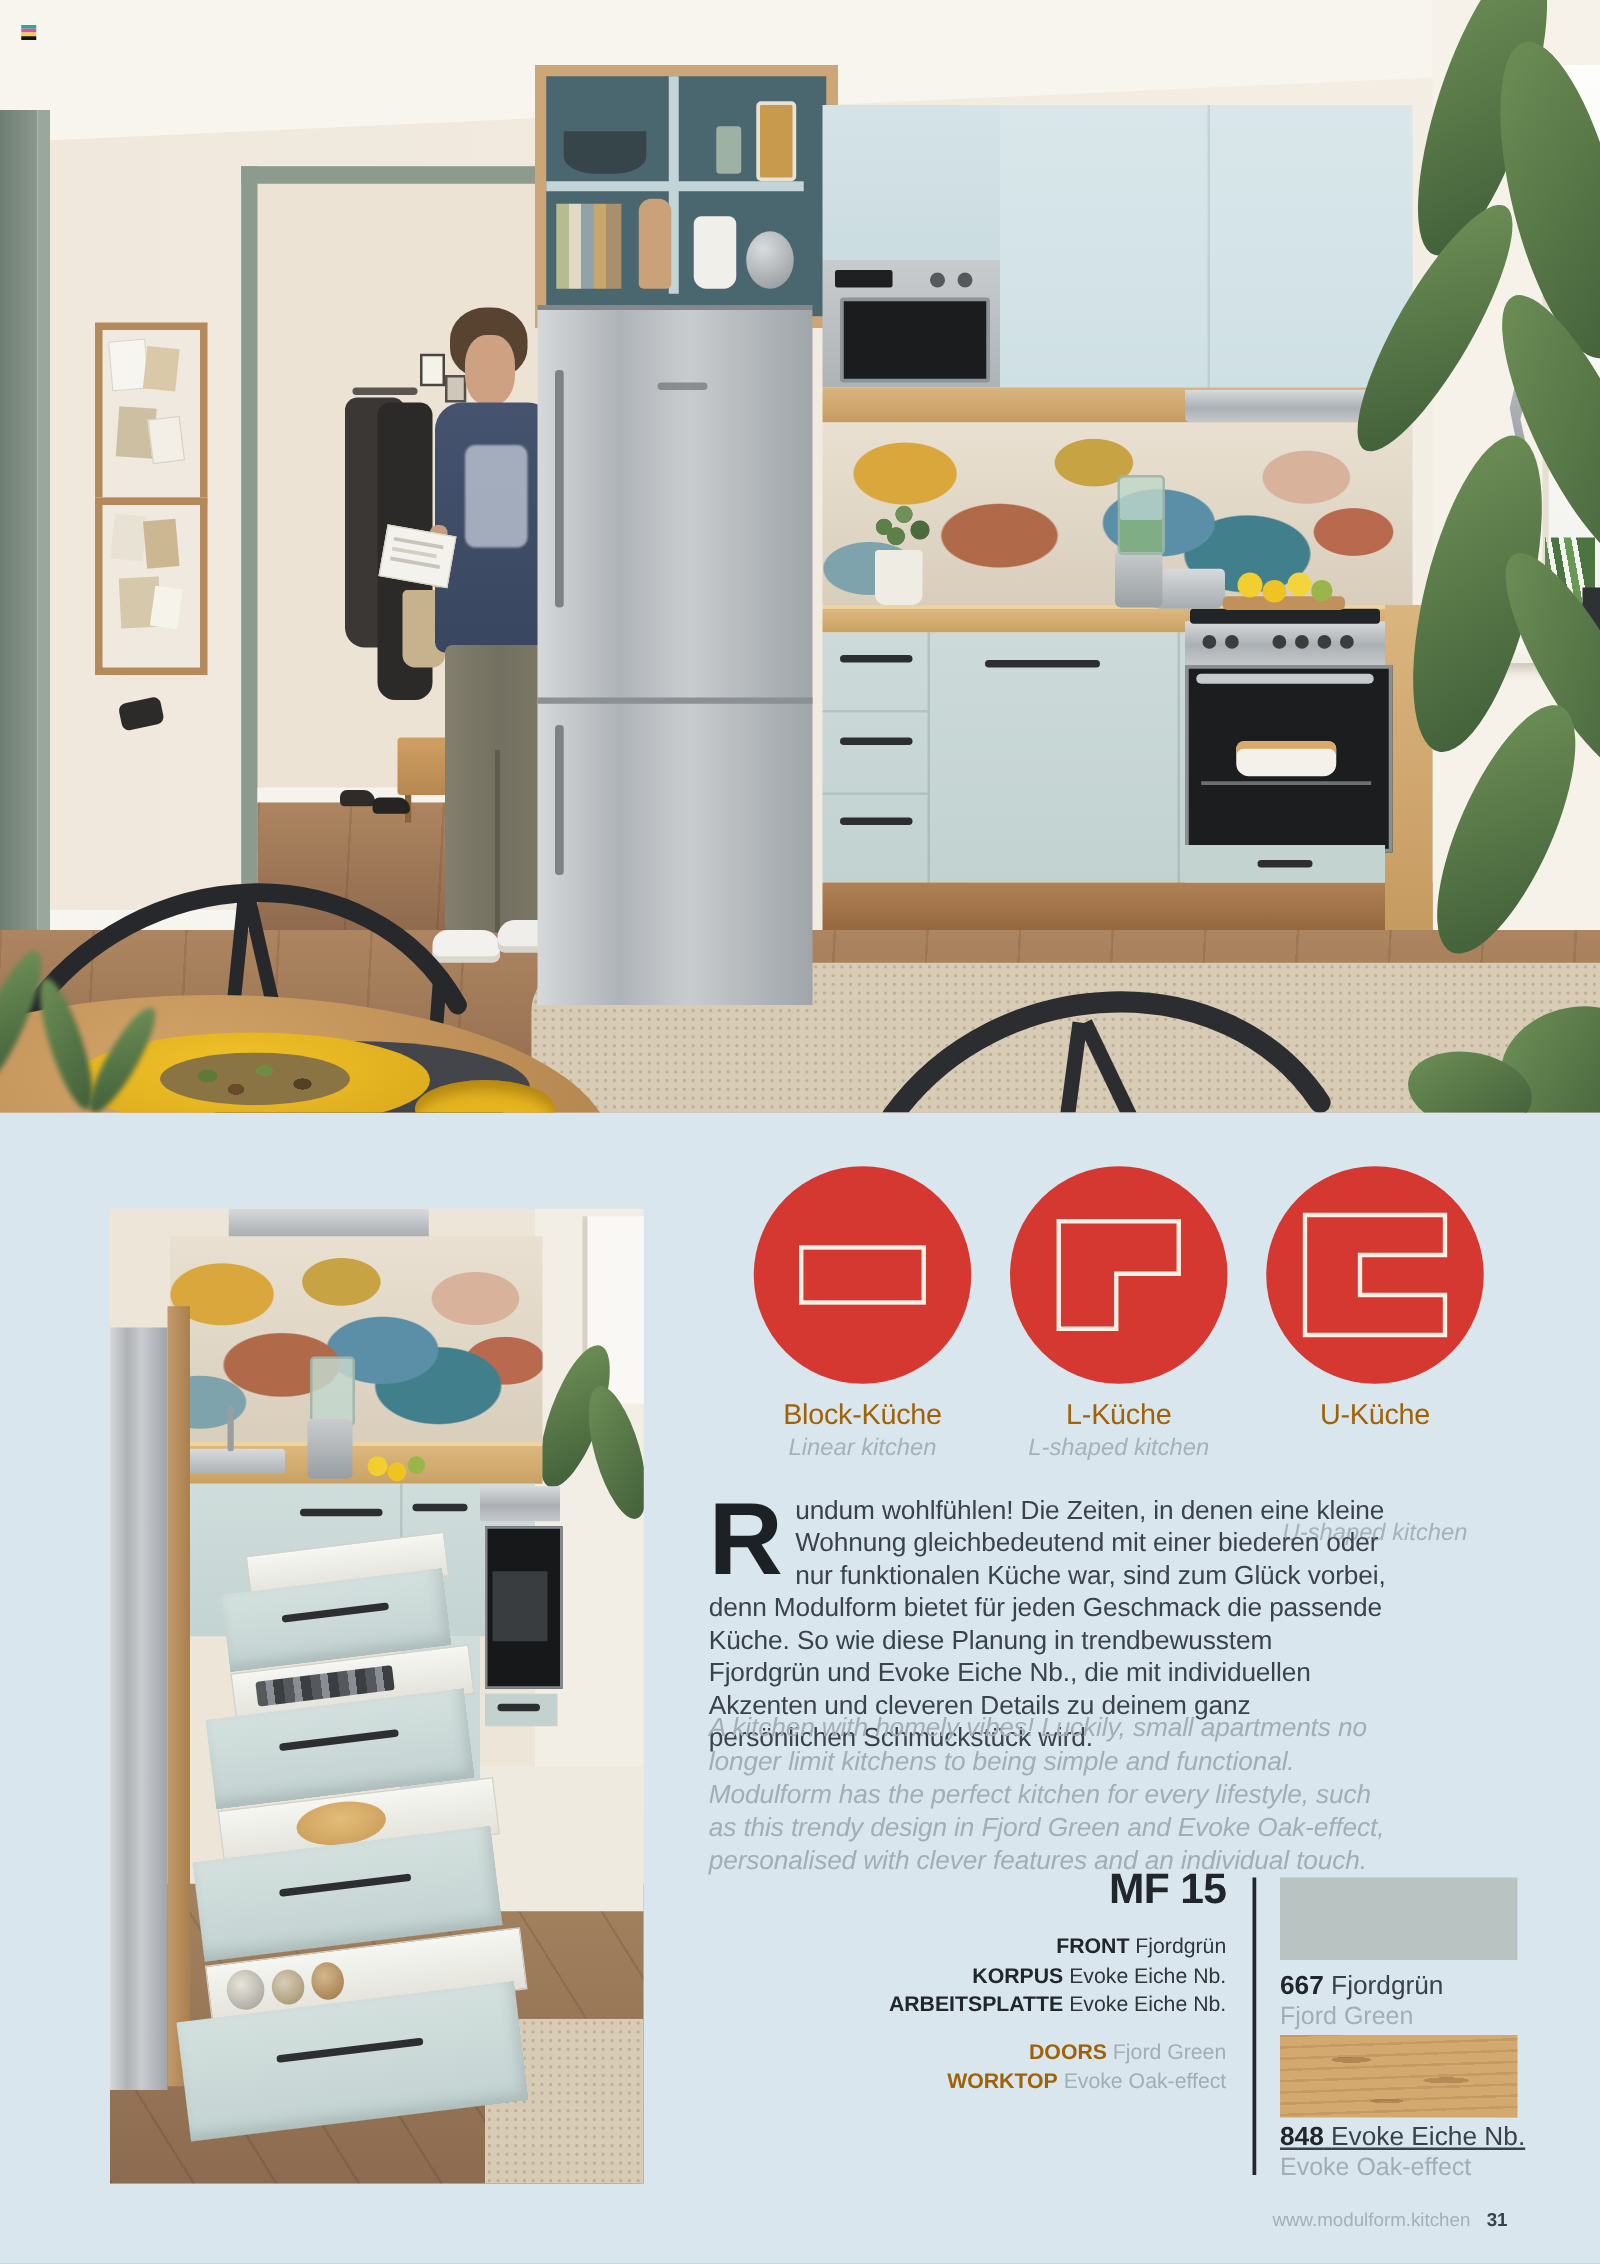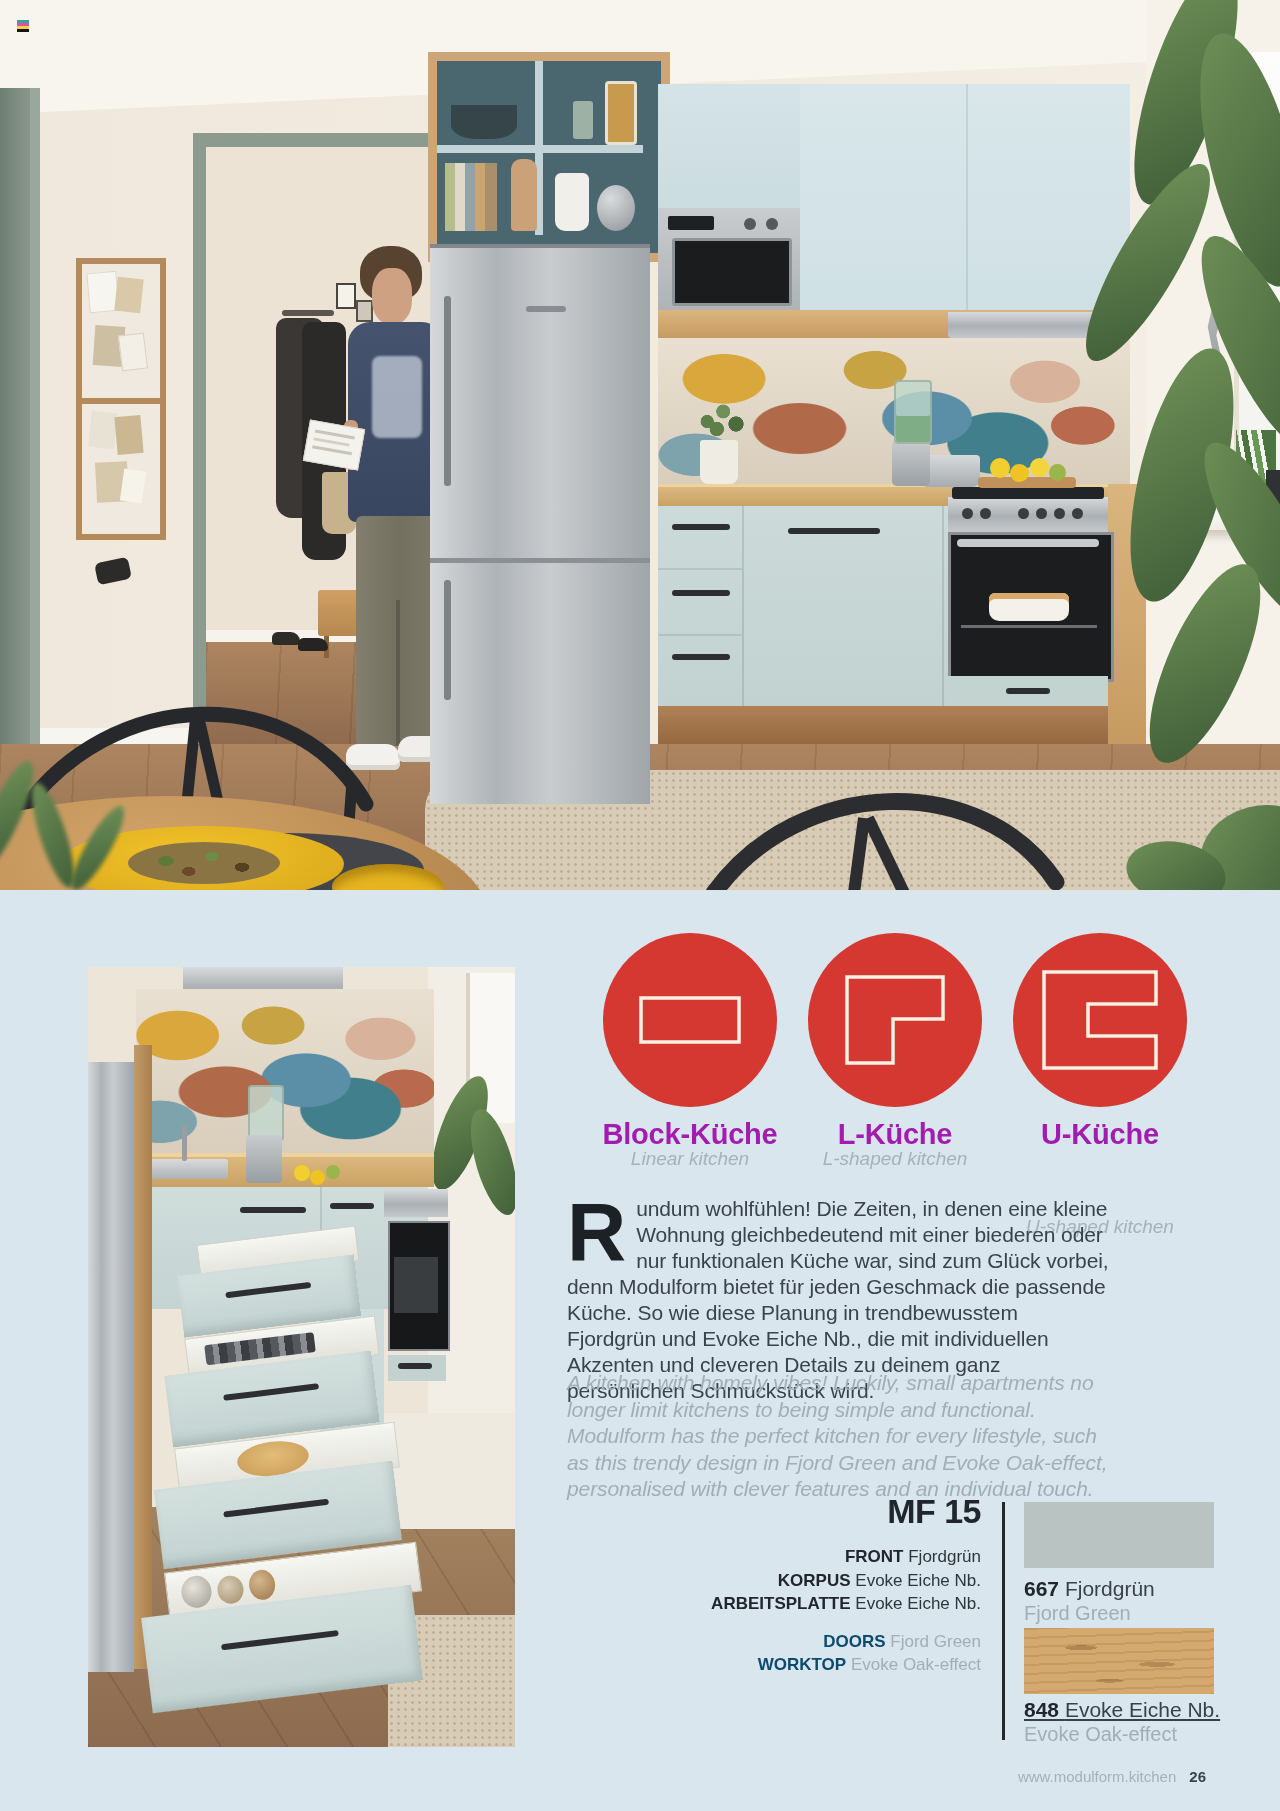--- a/index.html
+++ b/index.html
@@ -23,31 +23,31 @@
     linear-gradient(180deg,#e9e0d1,#d9cebc);}
   .leaf{border-radius:50%;background:linear-gradient(135deg,#6f9157,#3f5d38);}
   .rug{background-color:#d9ccb6;background-image:radial-gradient(rgba(115,95,65,.28) 1px,transparent 1.6px);background-size:7px 7px;}
   .floorwood{background:repeating-linear-gradient(93deg,rgba(40,20,5,.10) 0 2px,transparent 2px 74px),linear-gradient(180deg,#ad8560,#8f6a4e);}
   .handle{background:#2c2e31;border-radius:3px;height:6px;}
   
   #detail{left:88px;top:967px;width:427px;height:780px;overflow:hidden;background:#ece5d8;}
   .tray{background:linear-gradient(180deg,#f6f6f2,#e2e2da);border:1px solid #d2d2c8;}
   .dfront{background:linear-gradient(180deg,#d3e0de,#c3d3d1);box-shadow:inset -4px -6px 10px rgba(60,80,80,.18);}
   
-  .ktype-label{font-size:29px;font-weight:700;color:#a21caf;text-align:center;letter-spacing:-.2px;}
+  .ktype-label{font-size:23px;font-weight:400;color:#a16207;text-align:center;letter-spacing:-.2px;}
   .ktype-sub{font-size:19px;font-style:italic;color:#a7b1b8;text-align:center;}
   #intro-de{font-size:21px;line-height:26px;color:#3a434b;letter-spacing:-.1px;}
   #dropcap{float:left;font-size:82px;line-height:64px;font-weight:700;color:#1c2125;margin:4px 10px 0 0;}
   #intro-en{font-size:21px;line-height:26.5px;font-style:italic;color:#a3adb5;letter-spacing:-.1px;}
   #spec{width:421px;text-align:right;}
   #spec h2{margin:0 0 14px 0;font-size:34px;letter-spacing:-.5px;color:#20262b;}
   .spec-row{font-size:17px;line-height:23.5px;color:#2e363c;}
   .spec-row b{color:#20262b;}
   .spec-row.gray{color:#a3adb5;}
-  .spec-row.gray b{color:#0c4a6e;}
+  .spec-row.gray b{color:#a16207;}
   .swcode{font-size:21px;color:#39424a;}
   .swcode b{color:#20262b;}
   .swsub{font-size:20px;color:#a3adb5;}
   #footer{display:flex;align-items:baseline;gap:13px;justify-content:flex-end;width:306px;}
   #footer .url{font-size:15px;color:#a6b0b8;}
   #footer .pg{font-size:15px;color:#39424a;font-weight:700;}
   .icon-svg{display:block;}
 </style>
 </head>
 <body>
@@ -357,16 +357,16 @@
   <div class="abs" style="left: 1024px; top: 1502px; width: 190px; height: 66px; background-color: rgb(185, 195, 194);"></div>
   <div class="abs swcode" style="left:1024px;top:1577px;width:200px;"><b>667</b> <span>Fjordgrün</span></div>
   <div class="abs swsub" style="left:1024px;top:1602px;width:200px;">Fjord Green</div>
 
   <div class="abs" style="left: 1024px; top: 1628px; width: 190px; height: 66px; background-image: radial-gradient(26px 4px at 30% 30%, rgba(110, 70, 25, 0.35) 60%, transparent 62%), radial-gradient(30px 4px at 70% 55%, rgba(110, 70, 25, 0.3) 60%, transparent 62%), radial-gradient(22px 3px at 45% 80%, rgba(110, 70, 25, 0.3) 60%, transparent 62%), repeating-linear-gradient(178deg, rgba(120, 80, 30, 0.16) 0px, rgba(120, 80, 30, 0.16) 2px, transparent 2px, transparent 9px); background-color: rgb(211, 169, 111);"></div>
   <div class="abs swcode" style="left:1024px;top:1698px;width:220px;text-decoration:underline;"><b>848</b> <span>Evoke Eiche Nb.</span></div>
   <div class="abs swsub" style="left:1024px;top:1723px;width:220px;">Evoke Oak-effect</div>
 
   <div id="footer" class="abs" style="left:900px;top:1768px;">
     <span class="url">www.modulform.kitchen</span>
-    <span class="pg">26</span>
+    <span class="pg">31</span>
   </div>
 
 </div>
 
 </body></html>

